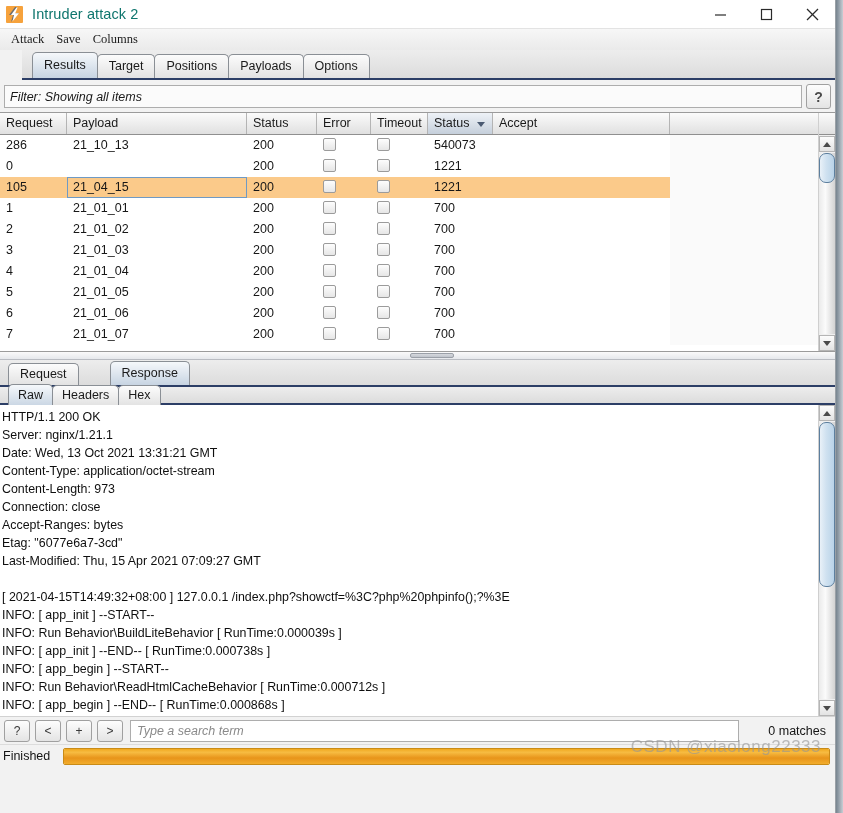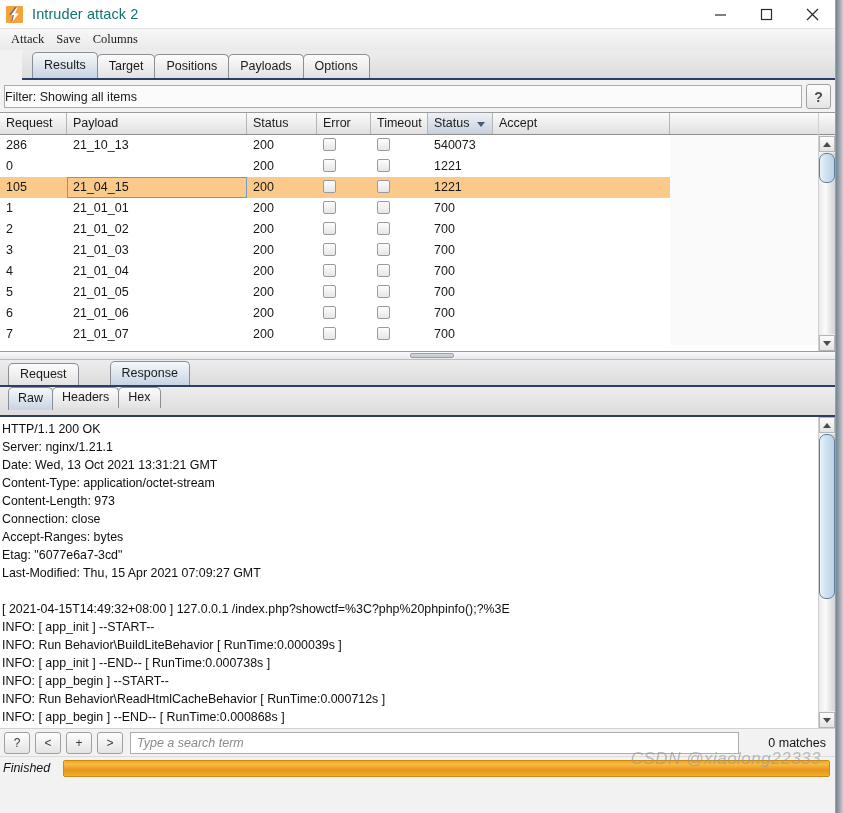--- a/index.html
+++ b/index.html
@@ -101,20 +101,22 @@
     display: flex; align-items: center;
   }
   #filter-box {
     flex: 1;
     height: 23px;
     background: #fbfbfb;
     border: 1px solid #adadad;
     font-size: 12.5px;
     color: #1a1a1a;
     display: flex; align-items: center;
+    padding-left: 5px;
+    font-style: italic;
   }
   #filter-help {
     width: 25px; height: 25px; margin-left: 4px;
     border: 1px solid #a0a0a0; border-radius: 3px;
     background: linear-gradient(to bottom, #fdfdfd, #e4e4e4);
     display: flex; align-items: center; justify-content: center;
     font-size: 14px; color: #4a4a4a; font-weight: bold;
   }
 
   
@@ -245,23 +247,23 @@
     border: 1px solid #8a8f95;
     border-bottom: none;
     border-radius: 5px 5px 0 0;
     background: linear-gradient(to bottom, #fcfcfc, #e2e2e2);
   }
   .msgtab.active {
     background: linear-gradient(to bottom, #f5f8fb, #c7d4e2);
     height: 24px; line-height: 22px; margin-left: 32px;
   }
   #view-tab-strip {
-    height: 30px;
+    height: 18px;
     background: linear-gradient(to bottom, #ededed, #dcdcdc);
-    display: flex; align-items: flex-start;
+    display: flex; align-items: center;
     padding-left: 8px;
     border-bottom: 2px solid #2c3e66;
   }
   .viewtab {
     height: 21px; line-height: 19px;
     padding: 0 9px;
     margin-right: -1px;
     font-size: 12.5px; color: #1a1a1a;
     border: 1px solid #8a8f95;
     border-bottom: none;
@@ -322,21 +324,20 @@
   }
 
   
   #statusbar {
     height: 23px;
     background: #f2f2f2;
     display: flex; align-items: center;
     padding-left: 3px;
     position: relative;
     border-top: 1px solid #dcdcdc;
-    font-style: italic;
   }
   #status-label { font-size: 12.5px; color: #141414; width: 60px; }
   #progress-outer {
     flex: 1; height: 17px; margin-right: 5px;
     border: 1px solid #c98b17;
     border-radius: 2px;
     background: #f3f3f3;
     overflow: hidden;
   }
   #progress-fill {

